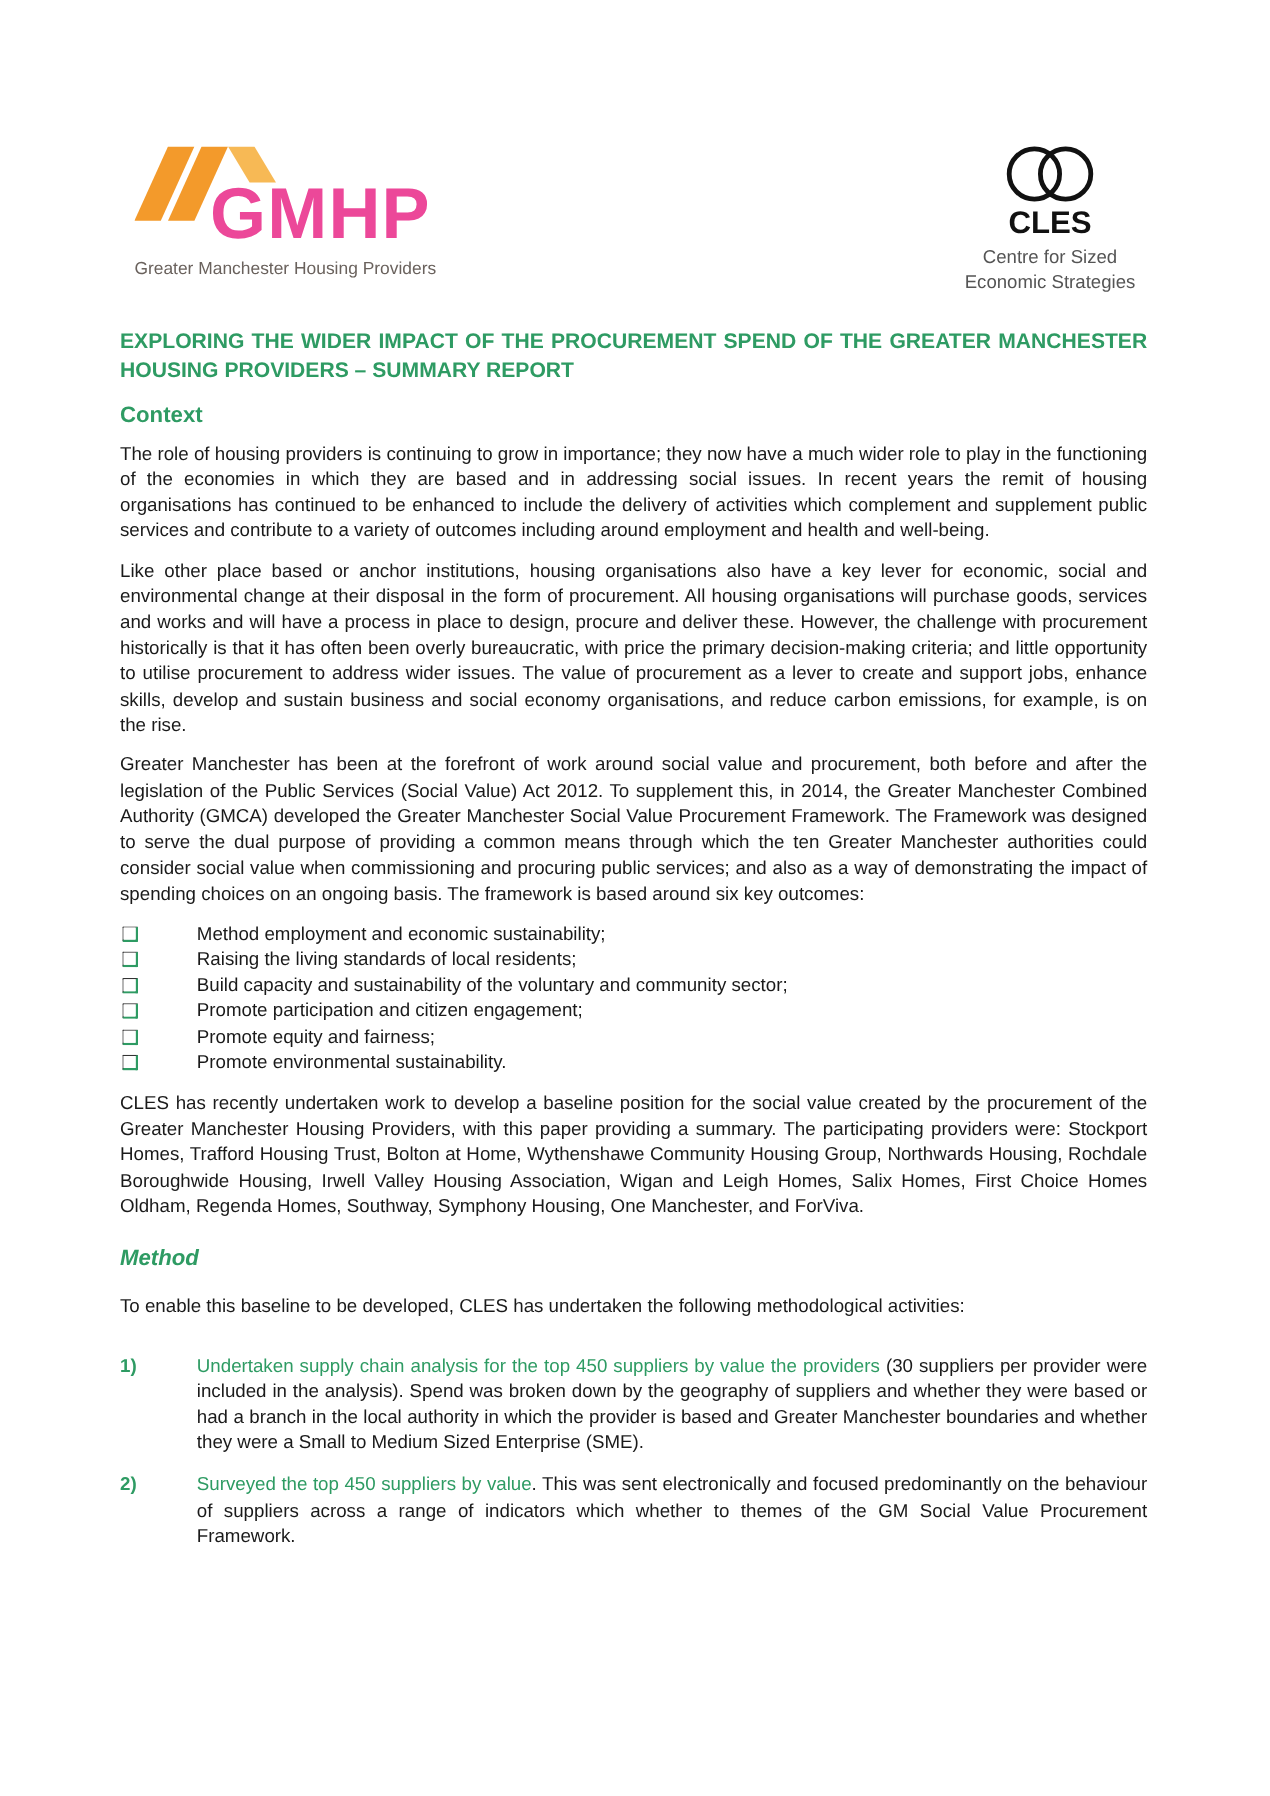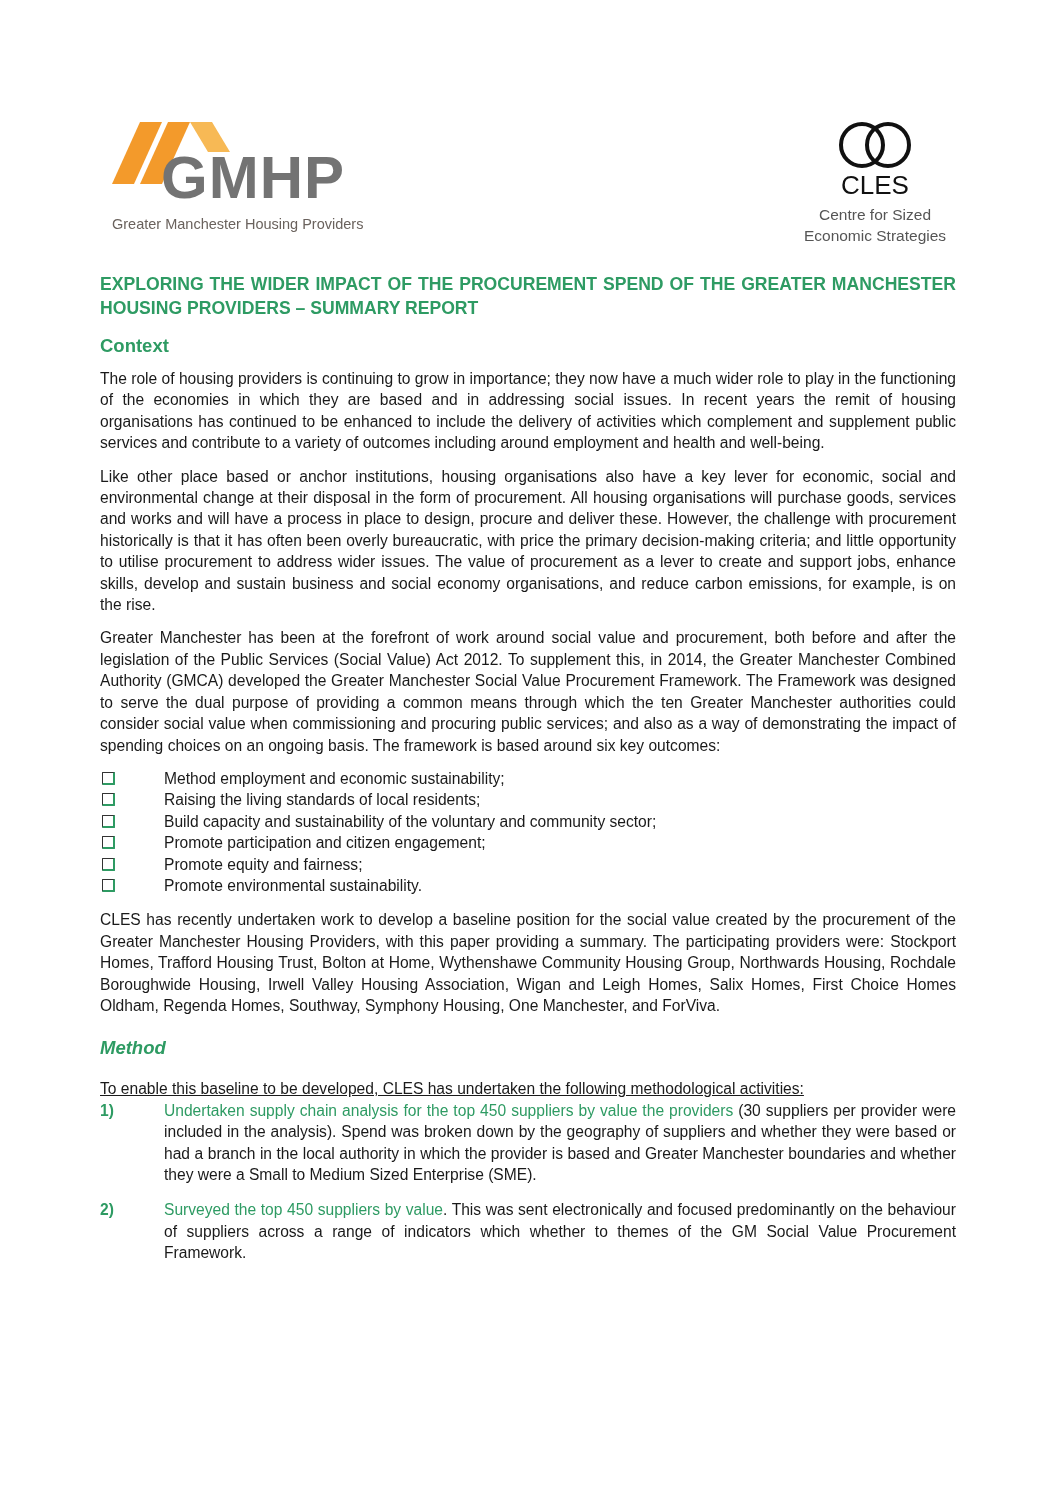--- a/index.html
+++ b/index.html
@@ -1,22 +1,22 @@
 <!DOCTYPE html>
 <html><head>
 <meta charset="utf-8">
 <style>
   html, body { margin: 0; padding: 0; background: #ffffff; }
   body { width: 1058px; height: 1497px; position: relative; overflow: hidden;
     font-family: "Liberation Sans", sans-serif; color: #1a1a1a; }
   .logo-gmhp { position: absolute; left: 112px; top: 122px; width: 260px; height: 112px; }
-  .gmhp-word { position: absolute; left: 49px; top: 26px; font-size: 60px; font-weight: bold; color: #737373; letter-spacing: 1px; line-height: 1; }
+  .gmhp-word { position: absolute; left: 63px; top: 26px; font-size: 60px; font-weight: bold; color: #ec4899; letter-spacing: 1px; line-height: 1; }
   .gmhp-sub { position: absolute; left: 0; top: 94px; font-size: 14.5px; color: #6a625d; white-space: nowrap; }
   .logo-cles { position: absolute; left: 785px; top: 118px; width: 180px; height: 128px; text-align: center; }
-  .cles-word { position: absolute; left: 0; width: 180px; top: 52px; font-size: 26px; font-weight: normal; color: #111; text-align: center; }
+  .cles-word { position: absolute; left: 0; width: 180px; top: 52px; font-size: 26px; font-weight: bold; color: #111; text-align: center; }
   .cles-sub { position: absolute; left: 0; width: 180px; top: 86px; font-size: 15.5px; color: #555; line-height: 21px; text-align: center; }
   .content { position: absolute; left: 100px; top: 272px; width: 856px; }
   .title { color: #2e9b63; font-weight: bold; font-size: 17.6px; line-height: 24px; text-align: justify; text-align-last: left; margin: 0; }
   .h2 { color: #2e9b63; font-weight: bold; font-size: 18.5px; margin: 14px 0 10px 0; line-height: 24px; }
   p { margin: 0 0 12px 0; font-size: 15.6px; line-height: 21.4px; text-align: justify; }
   ul.outcomes { list-style: none; padding: 0; margin: 0 0 13px 0; }
   ul.outcomes li { position: relative; font-size: 15.6px; line-height: 21.4px; padding-left: 64px; }
   .box { position: absolute; left: 2px; top: 4px; width: 10px; height: 10px; border: 1.5px solid #333; border-bottom: 2px solid #2e9b63; border-right: 2px solid #2e9b63; border-radius: 1px; }
   ol.methods { list-style: none; padding: 0; margin: 0; }
   ol.methods li { position: relative; padding-left: 64px; font-size: 15.6px; line-height: 21.4px; text-align: justify; margin-bottom: 14px; }
@@ -61,21 +61,21 @@
     <li><span class="box"></span><span>Raising the living standards of local residents;</span></li>
     <li><span class="box"></span><span>Build capacity and sustainability of the voluntary and community sector;</span></li>
     <li><span class="box"></span><span>Promote participation and citizen engagement;</span></li>
     <li><span class="box"></span><span>Promote equity and fairness;</span></li>
     <li><span class="box"></span><span>Promote environmental sustainability.</span></li>
   </ul>
 
   <p>CLES has recently undertaken work to develop a baseline position for the social value created by the procurement of the Greater Manchester Housing Providers, with this paper providing a summary. The participating providers were: Stockport Homes, Trafford Housing Trust, Bolton at Home, Wythenshawe Community Housing Group, Northwards Housing, Rochdale Boroughwide Housing, Irwell Valley Housing Association, Wigan and Leigh Homes, Salix Homes, First Choice Homes Oldham, Regenda Homes, Southway, Symphony Housing, One Manchester, and ForViva.</p>
 
   <h2 class="h2" style="margin-top:20px;margin-bottom:18px;font-style:italic;">Method</h2>
-  <p style="margin-bottom:0;text-decoration:underline;">To enable this baseline to be developed, CLES has undertaken the following methodological activities:</p>
+  <p style="margin-bottom:28px;">To enable this baseline to be developed, CLES has undertaken the following methodological activities:</p>
 
   <ol class="methods">
     <li>
       <span class="num">1)</span>
       <span class="green">Undertaken supply chain analysis for the top 450 suppliers by value the providers</span><span> (30 suppliers per provider were included in the analysis). Spend was broken down by the geography of suppliers and whether they were based or had a branch in the local authority in which the provider is based and Greater Manchester boundaries and whether they were a Small to Medium Sized Enterprise (SME).</span>
     </li>
     <li>
       <span class="num">2)</span>
       <span class="green">Surveyed the top 450 suppliers by value</span><span>. This was sent electronically and focused predominantly on the behaviour of suppliers across a range of indicators which whether to themes of the GM Social Value Procurement Framework.</span>
     </li>

